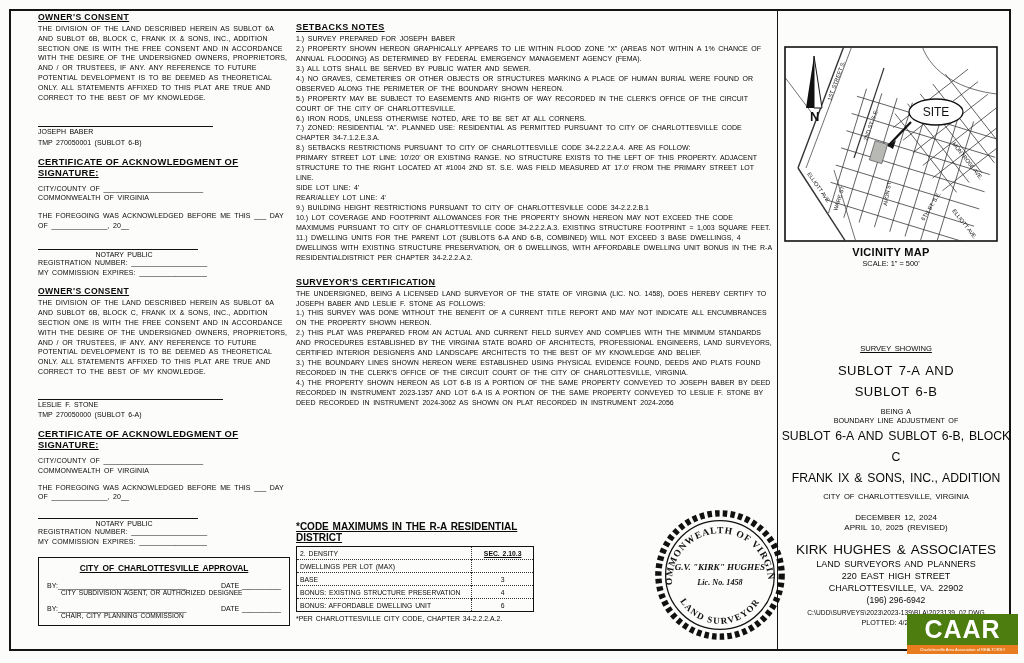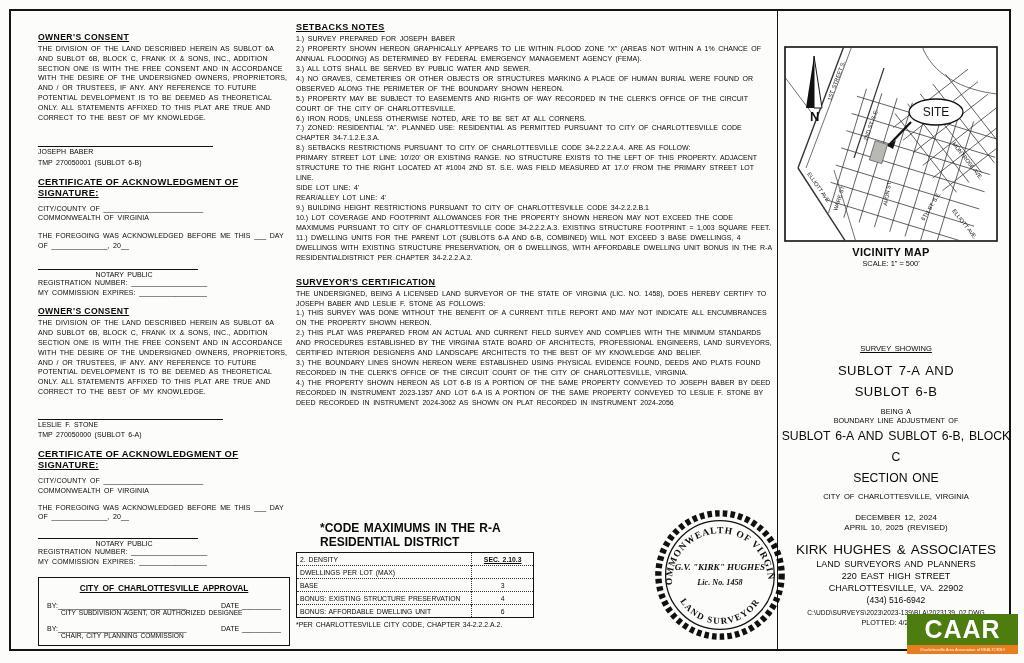--- a/index.html
+++ b/index.html
@@ -8,39 +8,39 @@
   .sheet-border{position:absolute;left:9px;top:9px;width:1002px;height:642px;
         border:2px solid #141414;box-sizing:border-box;}
   .vline{position:absolute;left:777px;top:11px;height:638px;border-left:1.6px solid #141414;}
 
   
   .t{font-size:7px;line-height:1.4;word-spacing:1.5px;letter-spacing:0.1px;}
   .h1{font-size:8.6px;font-weight:bold;text-decoration:underline;letter-spacing:0.4px;margin:0 0 2px 0;}
   .h2{font-size:9.4px;font-weight:bold;text-decoration:underline;letter-spacing:0.3px;margin:8px 0 6px 0;}
   .rule{border-bottom:1px solid #111;height:8px;}
 
-  .col-left{position:absolute;left:38px;top:32px;width:252px;}
+  .col-left{position:absolute;left:38px;top:12px;width:252px;}
   .col-center{position:absolute;left:296px;top:22px;width:478px;}
 
   .sig-name{font-size:7px;line-height:1.45;word-spacing:1.5px;}
   .notary-block{width:172px;margin-top:10px;}
   .notary-label{text-align:center;font-size:7px;margin-top:1px;word-spacing:1.5px;}
 
   .approval-box{border:1.6px solid #111;margin-top:10px;padding:5px 8px 6px 8px;}
   .approval-title{text-align:center;font-size:8.4px;font-weight:bold;text-decoration:underline;
         word-spacing:1.5px;margin-bottom:8px;}
   .by-row{display:flex;justify-content:space-between;font-size:7px;margin-top:9px;word-spacing:1px;}
   .by-caption{font-size:6.6px;margin-left:14px;word-spacing:1px;}
 
   .note{font-size:7px;line-height:1.42;word-spacing:1.6px;margin:0;}
   .cert-intro{margin-top:2px;}
 
   
   .code-block{position:absolute;left:296px;top:521px;width:238px;}
-  .code-title{font-size:12px;font-weight:bold;word-spacing:1px;margin-bottom:3px;margin-left:24px;}
+  .code-title{font-size:10px;font-weight:bold;text-decoration:underline;word-spacing:1px;margin-bottom:3px;}
   table.code{width:100%;border:1.6px solid #111;border-collapse:collapse;}
   table.code td{font-size:6.8px;padding:2.5px 3px;word-spacing:1px;vertical-align:top;}
   table.code td.val{width:26%;border-left:1.6px dotted #333;text-align:center;}
   table.code tr + tr td{border-top:1.3px dotted #333;}
   td.sec{text-decoration:underline;font-weight:bold;}
   td.ind1{padding-left:8px;}
   td.ind2{padding-left:14px;}
   .code-footnote{font-size:6.9px;margin-top:3px;word-spacing:1px;}
 
   .sheet-key{position:absolute;left:534px;top:592px;width:180px;}
@@ -286,29 +286,29 @@
     <div class="map-scale">SCALE: 1" = 500'</div>
   </div>
 
   <div class="title-block">
     <div class="tb-survey">SURVEY SHOWING</div>
     <div class="tb-lot">SUBLOT 7-A AND</div>
     <div class="tb-lot">SUBLOT 6-B</div>
     <div class="tb-small">BEING A</div>
     <div class="tb-small" style="margin-top:0;">BOUNDARY LINE ADJUSTMENT OF</div>
     <div class="tb-parent">SUBLOT 6-A AND SUBLOT 6-B, BLOCK C</div>
-    <div class="tb-parent">SECTION ONE</div>
+    <div class="tb-parent">FRANK IX &amp; SONS, INC., ADDITION</div>
     <div class="tb-city">CITY OF CHARLOTTESVILLE, VIRGINIA</div>
     <div class="tb-date">DECEMBER 12, 2024</div>
     <div class="tb-date" style="margin-top:1px;">APRIL 10, 2025 (REVISED)</div>
     <div class="tb-firm">KIRK HUGHES &amp; ASSOCIATES</div>
     <div class="tb-firm-sub">LAND SURVEYORS AND PLANNERS</div>
     <div class="tb-addr">220 EAST HIGH STREET</div>
     <div class="tb-addr">CHARLOTTESVILLE, VA. 22902</div>
-    <div class="tb-phone">(434) 516-6942</div>
+    <div class="tb-phone">(196) 296-6942</div>
     <div class="tb-file">C:\UDD\SURVEYS\2023\2023-139\BLA\2023139_02.DWG</div>
     <div class="tb-plotted">PLOTTED: 4/21/2025</div>
   </div>
 
   <div class="caar">
     <div class="caar-blue">
       <span class="caar-text">CAAR</span>
     </div>
     <div class="caar-orange">
       <span class="caar-tag">Charlottesville Area Association of REALTORS®</span>

